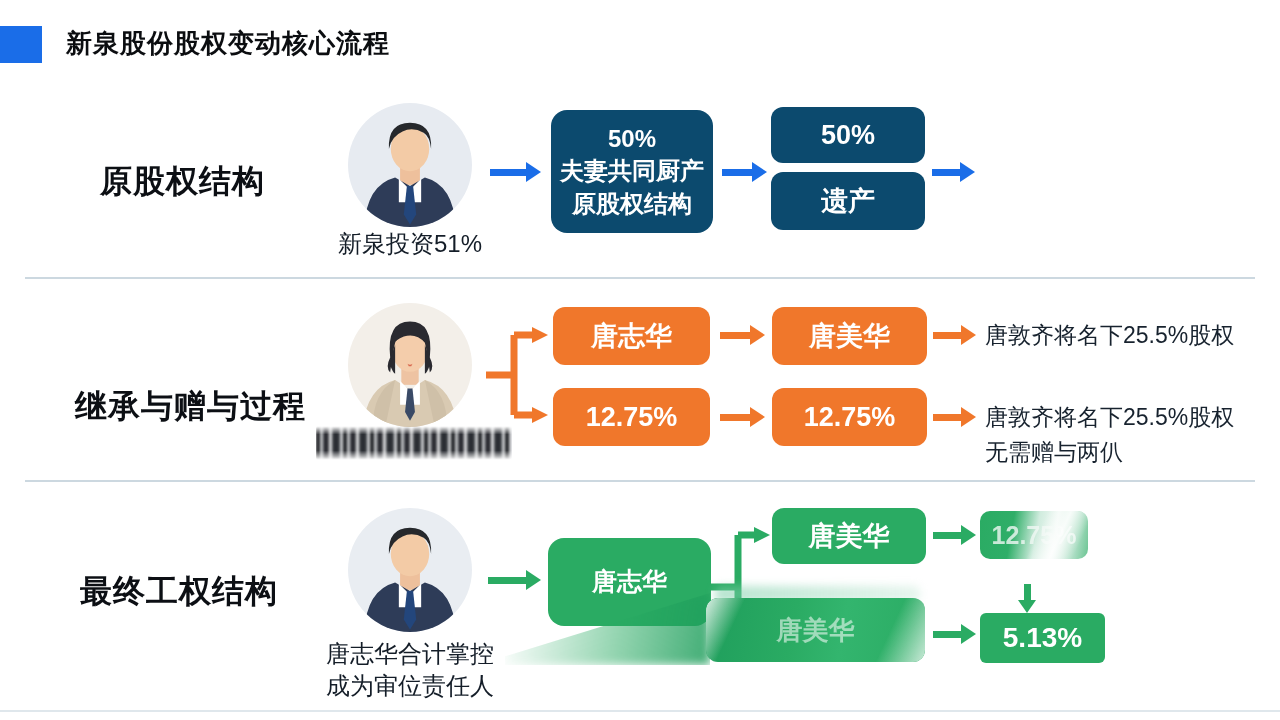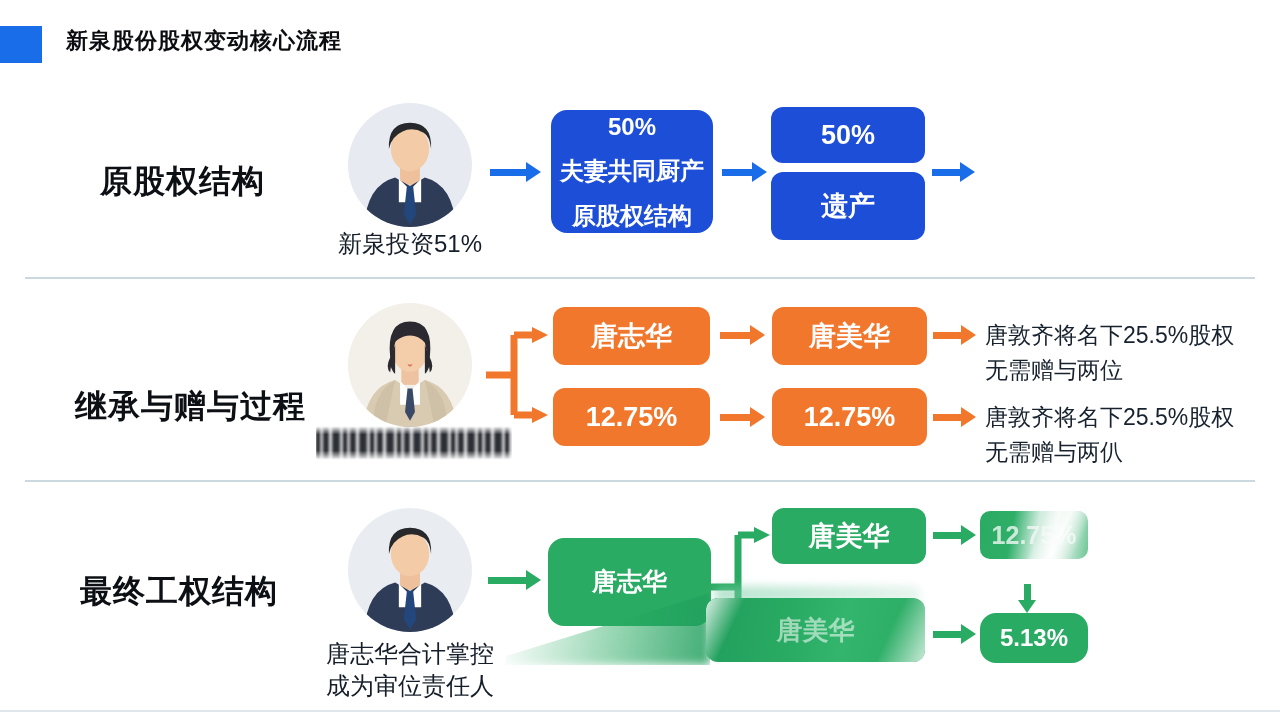--- a/index.html
+++ b/index.html
@@ -1,32 +1,32 @@
 <!DOCTYPE html>
 <html><head>
 <meta charset="utf-8">
 <style>
   html,body{margin:0;padding:0;background:#ffffff;}
   body{font-family:"Liberation Sans","DejaVu Sans",sans-serif;}
   .stage{position:relative;width:1280px;height:720px;background:#ffffff;overflow:hidden;}
 
   
   .title-square{position:absolute;left:0;top:26px;width:42px;height:37px;background:#1a6de8;}
-  .page-title{position:absolute;left:66px;top:26px;font-size:22px;font-weight:bold;color:#0b0d10;letter-spacing:1px;}
+  .page-title{position:absolute;left:66px;top:26px;font-size:26px;font-weight:bold;color:#0b0d10;letter-spacing:1px;}
 
   
   .row-label{position:absolute;font-size:32px;font-weight:bold;color:#0c0f14;letter-spacing:1px;white-space:nowrap;}
   .caption{position:absolute;font-size:24px;color:#141d28;text-align:center;white-space:nowrap;}
   .result{position:absolute;font-size:23px;color:#17222e;line-height:1.5;white-space:nowrap;}
   .divider{position:absolute;height:2px;background:#ccd8e0;}
 
   
   .box{position:absolute;display:flex;flex-direction:column;align-items:center;justify-content:center;
        color:#fff;font-weight:bold;border-radius:12px;text-align:center;line-height:1.35;}
-  .box.blue{background:#1d4ed8;gap:12px;}
+  .box.blue{background:#0c4a6e;}
   .box.orange{background:#f0772b;}
   .box.green{background:#2aab63;}
   .box.big-radius{border-radius:16px;}
 
   
   .arr{position:absolute;height:7px;background:var(--c);}
   .arr::after{content:"";position:absolute;left:100%;top:-7px;
       border-top:10.5px solid transparent;border-bottom:10.5px solid transparent;
       border-left:15px solid var(--c);}
   .arr-down{position:absolute;width:7px;background:var(--c);}
@@ -103,21 +103,21 @@
     <span>50%</span>
     <span>夫妻共同厨产</span>
     <span>原股权结构</span>
   </div>
 
   <div class="arr blue-a" style="left:722px;top:169px;width:30px;"></div>
 
   <div class="box blue" style="left:771px;top:107px;width:154px;height:56px;font-size:27px;">
     <span>50%</span>
   </div>
-  <div class="box blue" style="left:771px;top:172px;width:154px;height:68px;font-size:27px;">
+  <div class="box blue" style="left:771px;top:172px;width:154px;height:58px;font-size:27px;">
     <span>遗产</span>
   </div>
 
   <div class="arr blue-a" style="left:932px;top:169px;width:28px;"></div>
 
   <div class="divider" style="left:25px;top:277px;width:1230px;"></div>
 
   <div class="row-label" style="left:75px;top:352px;margin-top:33px;">继承与赠与过程</div>
 
   <div class="avatar" style="left:348px;top:303px;">
@@ -156,21 +156,20 @@
   <div class="box orange" style="left:553px;top:307px;width:157px;height:58px;font-size:27px;">
     <span>唐志华</span>
   </div>
   <div class="arr orange-a" style="left:720px;top:332px;width:30px;"></div>
   <div class="box orange" style="left:772px;top:307px;width:155px;height:58px;font-size:27px;">
     <span>唐美华</span>
   </div>
   <div class="arr orange-a" style="left:933px;top:332px;width:28px;"></div>
   <div class="result" style="left:985px;top:318px;">
     <div>唐敦齐将名下25.5%股权</div>
-    <div>无需赠与两位</div>
   </div>
 
   <div class="box orange" style="left:553px;top:388px;width:157px;height:58px;font-size:27px;">
     <span>12.75%</span>
   </div>
   <div class="arr orange-a" style="left:720px;top:414px;width:30px;"></div>
   <div class="box orange" style="left:772px;top:388px;width:155px;height:58px;font-size:27px;">
     <span>12.75%</span>
   </div>
   <div class="arr orange-a" style="left:933px;top:414px;width:28px;"></div>
@@ -231,18 +230,18 @@
   <div class="arr-down green-a" style="left:1024px;top:584px;height:16px;"></div>
 
   <div class="smear-band" style="left:715px;top:586px;width:205px;height:16px;"></div>
   <div class="smear-wedge" style="left:505px;top:593px;width:205px;height:72px;"></div>
 
   <div class="big-smear" style="left:706px;top:598px;width:219px;height:64px;font-size:26px;">
     <span>唐美华</span>
   </div>
 
   <div class="arr green-a" style="left:933px;top:631px;width:28px;"></div>
-  <div class="box green" style="left:980px;top:613px;width:108px;height:50px;font-size:24px;border-radius:16px;">
+  <div class="box green" style="left:980px;top:613px;width:125px;height:50px;font-size:28px;border-radius:6px;">
     <span>5.13%</span>
   </div>
 
   <div class="divider" style="left:0px;top:710px;width:1280px;background:#dfe7ec;"></div>
 </div>
 
 </body></html>

